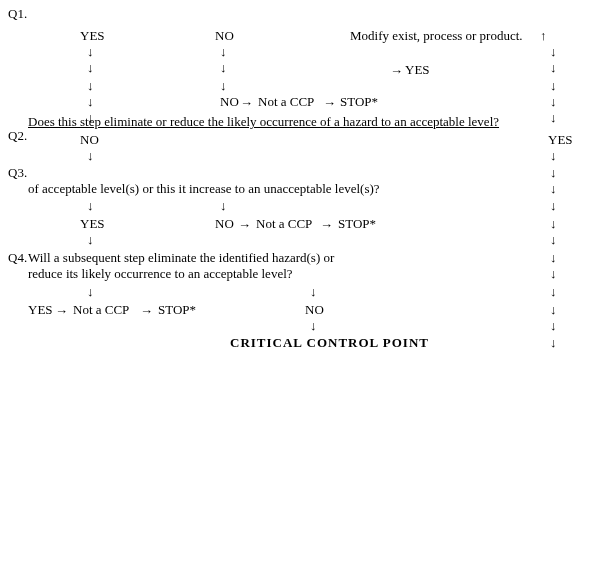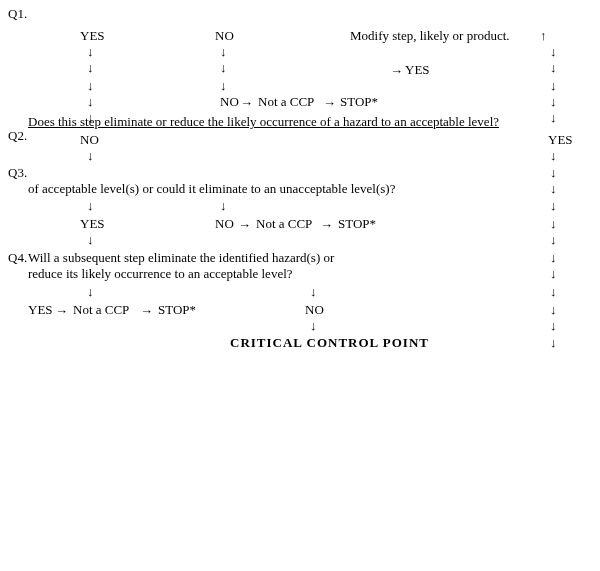--- a/index.html
+++ b/index.html
@@ -25,21 +25,21 @@
   </style>
 </head>
 <body>
 
 <div class="diagram">
 
   <span class="text-block" style="left:8px; top:6px;">Q1.</span>
 
   <span class="text-block" style="left:80px; top:28px;">YES</span>
   <span class="text-block" style="left:215px; top:28px;">NO</span>
-  <span class="text-block" style="left:350px; top:28px;">Modify step, likely or product.</span>
+  <span class="text-block" style="left:350px; top:28px;">Modify exist, process or product.</span>
 
   <span class="text-block" style="left:87px; top:44px;">↓</span>
   <span class="text-block" style="left:220px; top:44px;">↓</span>
 
   <span class="text-block" style="left:540px; top:28px;">↑</span>
 
   <span class="text-block" style="left:87px; top:60px;">↓</span>
   <span class="text-block" style="left:220px; top:60px;">↓</span>
 
 
@@ -67,21 +67,21 @@
   <span class="text-block" style="left:550px; top:94px;">↓</span>
   <span class="text-block" style="left:550px; top:110px;">↓</span>
 
   <span class="text-block" style="left:80px; top:132px;">NO</span>
   <span class="text-block" style="left:548px; top:132px;">YES</span>
 
   <span class="text-block" style="left:87px; top:148px;">↓</span>
   <span class="text-block" style="left:550px; top:148px;">↓</span>
 
   <span class="text-block" style="left:8px; top:165px;">Q3.</span>
-  <span class="text-block" style="left:28px; top:181px;">of acceptable level(s) or could it eliminate to an unacceptable level(s)?</span>
+  <span class="text-block" style="left:28px; top:181px;">of acceptable level(s) or this it increase to an unacceptable level(s)?</span>
 
   <span class="text-block" style="left:550px; top:165px;">↓</span>
   <span class="text-block" style="left:550px; top:181px;">↓</span>
 
   <span class="text-block" style="left:87px; top:198px;">↓</span>
   <span class="text-block" style="left:220px; top:198px;">↓</span>
   <span class="text-block" style="left:550px; top:198px;">↓</span>
 
   <span class="text-block" style="left:80px; top:216px;">YES</span>
   <span class="text-block" style="left:215px; top:216px;">NO</span>

